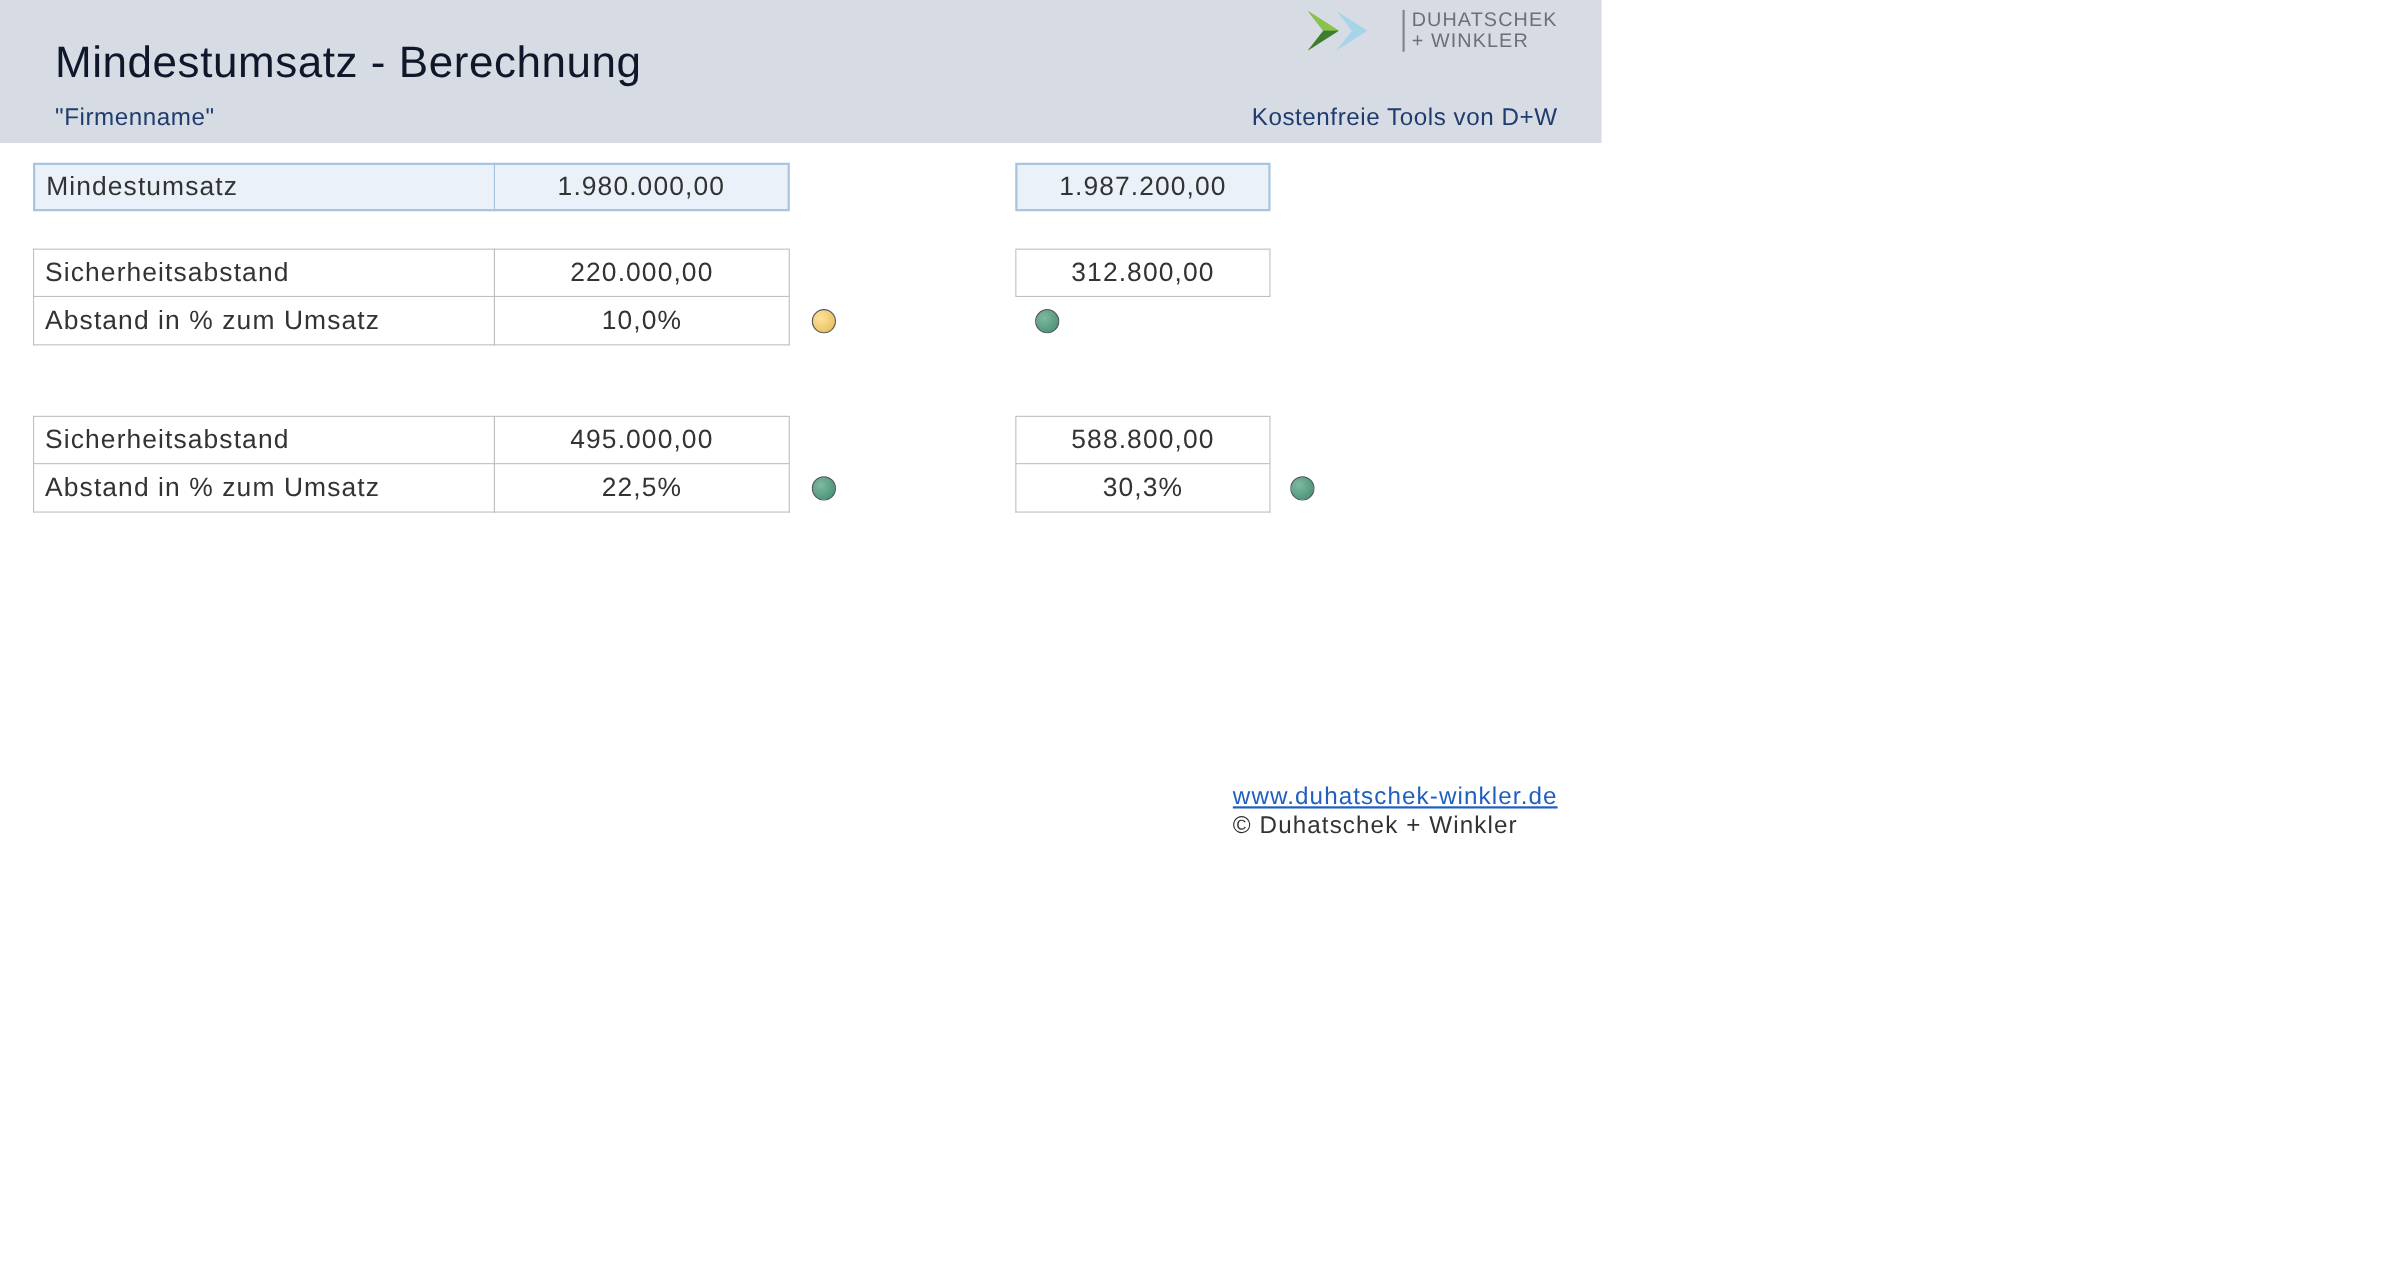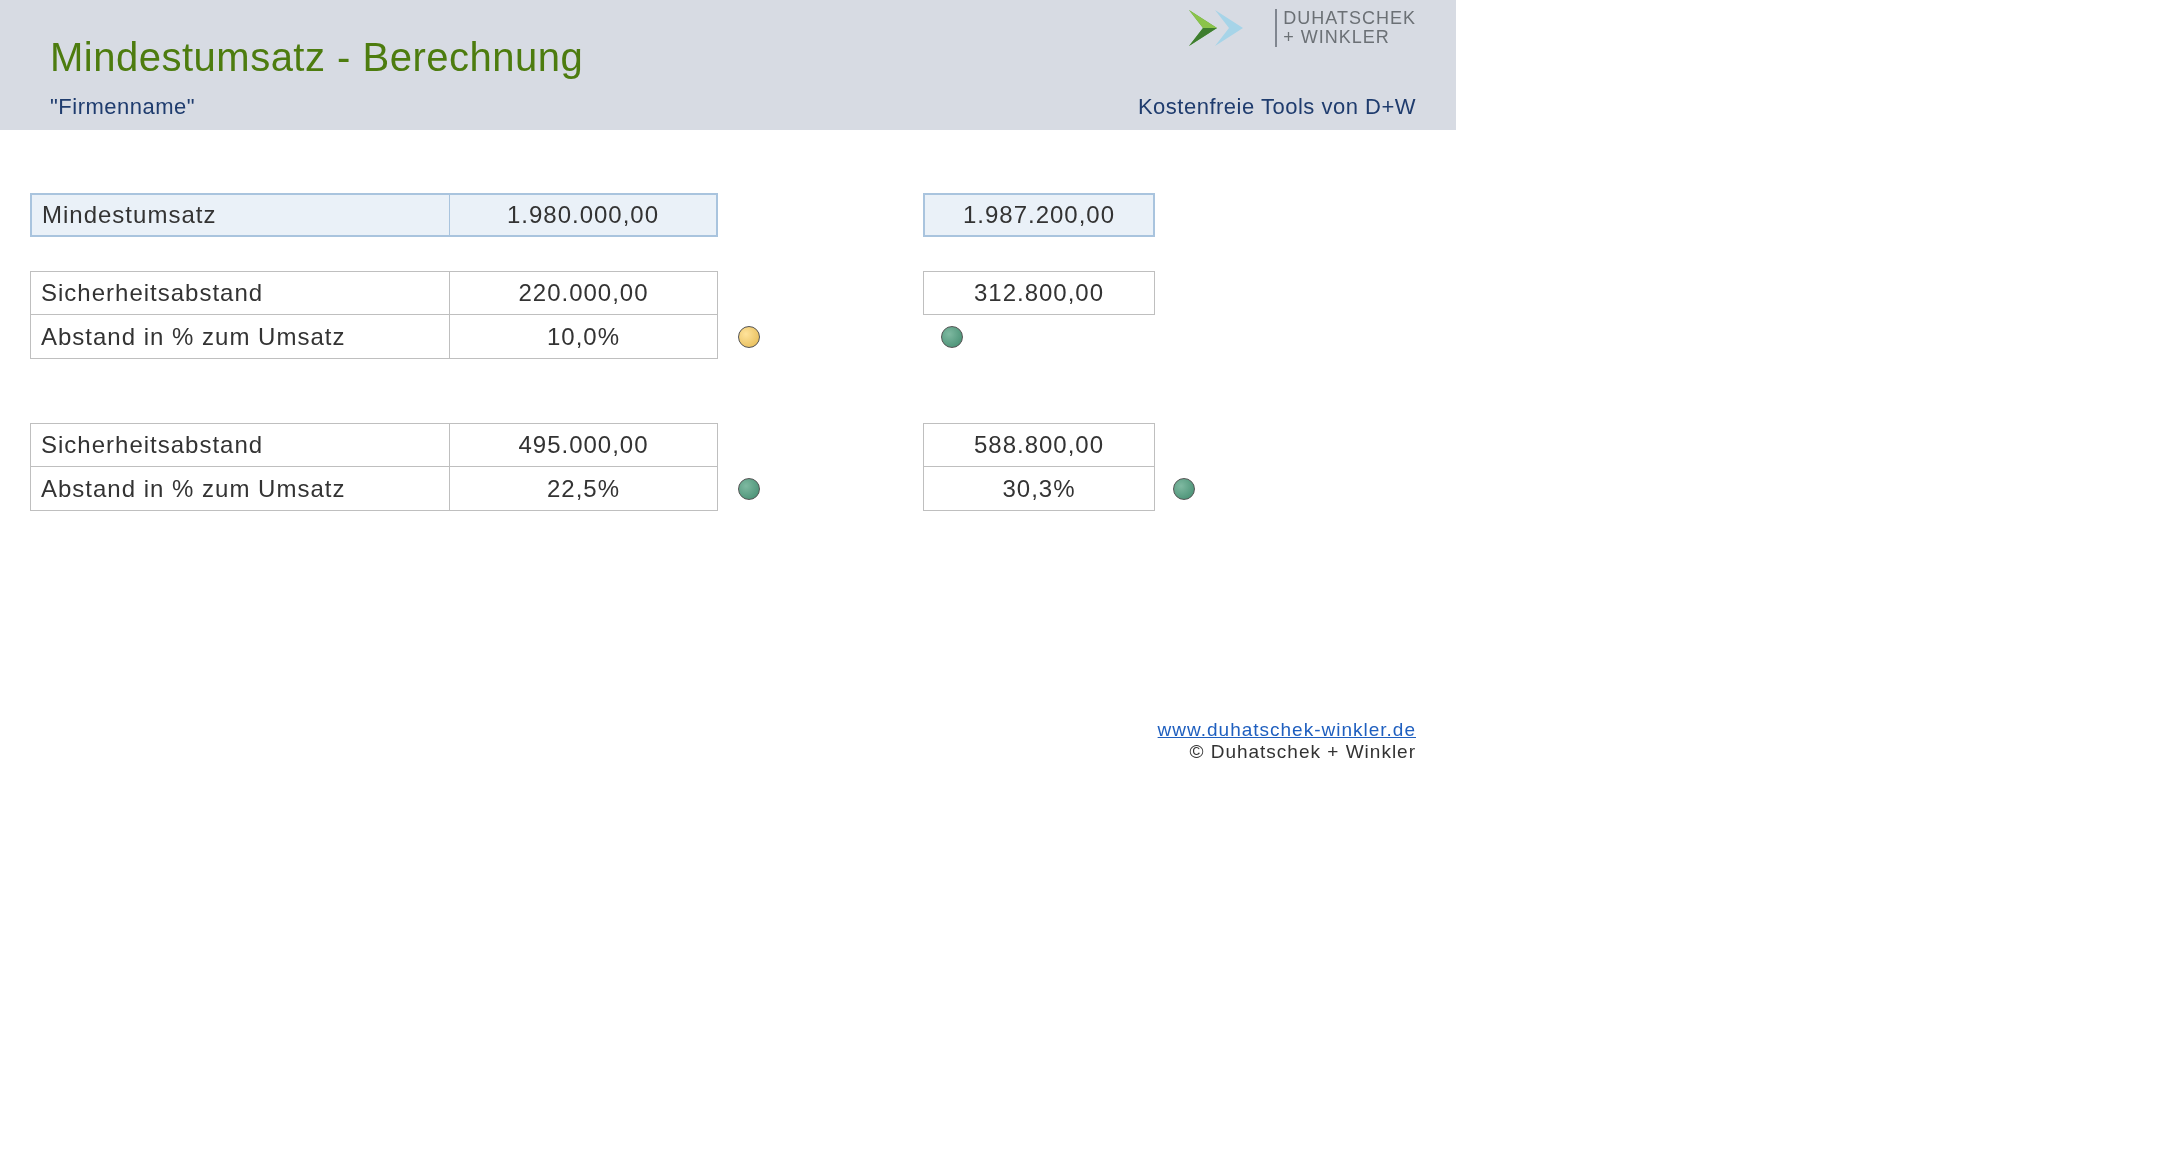--- a/index.html
+++ b/index.html
@@ -16,21 +16,21 @@
     box-sizing:border-box;
   }
   .header{
     background:#d7dbe3;
     height:130px;
     padding:0 40px 0 50px;
     box-sizing:border-box;
     position:relative;
   }
   .title{
-    color:#4d7c0f;
+    color:#0f172a;
     font-size:40px;
     font-weight:300;
     padding-top:35px;
   }
   .subrow{
     display:flex;
     justify-content:space-between;
     color:#1f3c6e;
     font-size:22px;
     margin-top:14px;
@@ -46,21 +46,20 @@
     font-weight:400;
     font-size:18px;
     line-height:1.05;
     border-left:2px solid #808690;
     padding-left:6px;
     margin-left:6px;
     letter-spacing:1px;
   }
   .content{
     padding:18px 40px 0 30px;
-    margin-top:45px;
   }
   .section{margin-bottom:30px;}
   .row{
     display:flex;
     align-items:stretch;
     height:44px;
   }
   .cell{
     border:1px solid #bfbfbf;
     display:flex; align-items:center;
@@ -86,22 +85,21 @@
   .dot{
     width:22px;height:22px;border-radius:50%;
     border:1px solid #555;
     box-sizing:border-box;
   }
   .dot.yellow{background:radial-gradient(circle at 35% 35%, #ffe39b, #e3b74f);}
   .dot.green {background:radial-gradient(circle at 35% 35%, #7fb9a1, #3f8a6d);}
   .footer{
     position:absolute;
     right:40px; bottom:12px;
-    text-align:right;
-    font-size:19px;
+    font-size:22px;
     font-family:"Segoe UI",Tahoma,sans-serif;
     letter-spacing:1px;
   }
   .footer a{color:#1f5fbf; text-decoration:underline;}
   .adj .cell{border-top:none;}
 </style>
 </head>
 <body>
 
 <div class="page">

